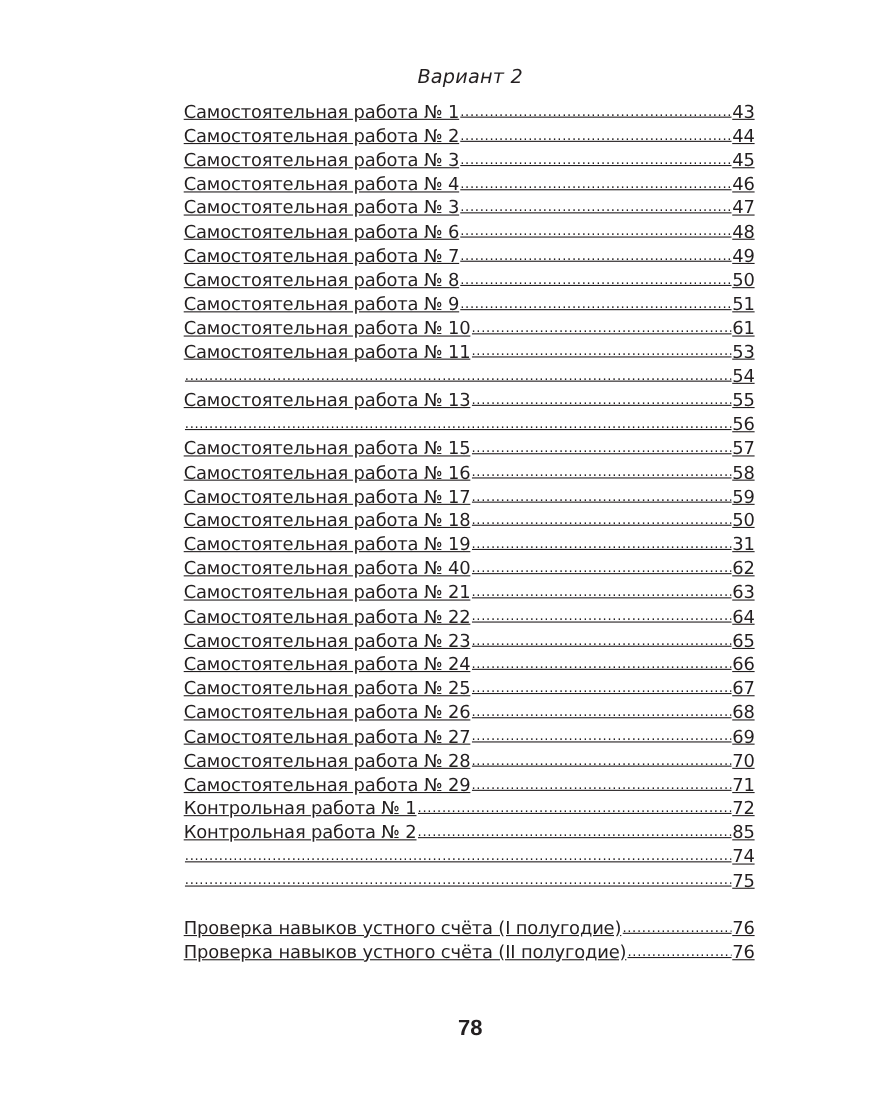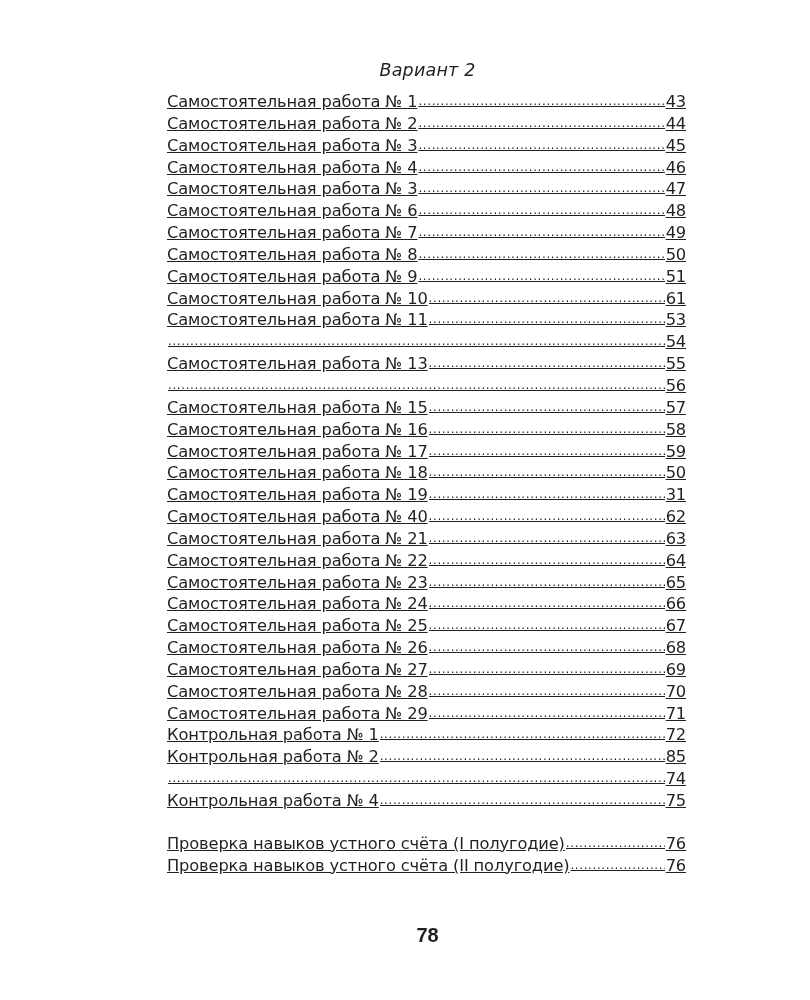--- a/index.html
+++ b/index.html
@@ -232,21 +232,20 @@
       <div class="row">
         <span class="label">Контрольная работа № 2</span>
         <span class="leader"></span>
         <span class="page">85</span>
       </div>
       <div class="row">
         <span class="leader"></span>
         <span class="page">74</span>
       </div>
       <div class="row">
-        <span class="label">Контрольная работа № 4</span>
         <span class="leader"></span>
         <span class="page">75</span>
       </div>
     </div>
   <div class="gap"></div>
   <div id="toc-section2">
       <div class="row">
         <span class="label">Проверка навыков устного счёта (I полугодие)</span>
         <span class="leader"></span>
         <span class="page">76</span>

